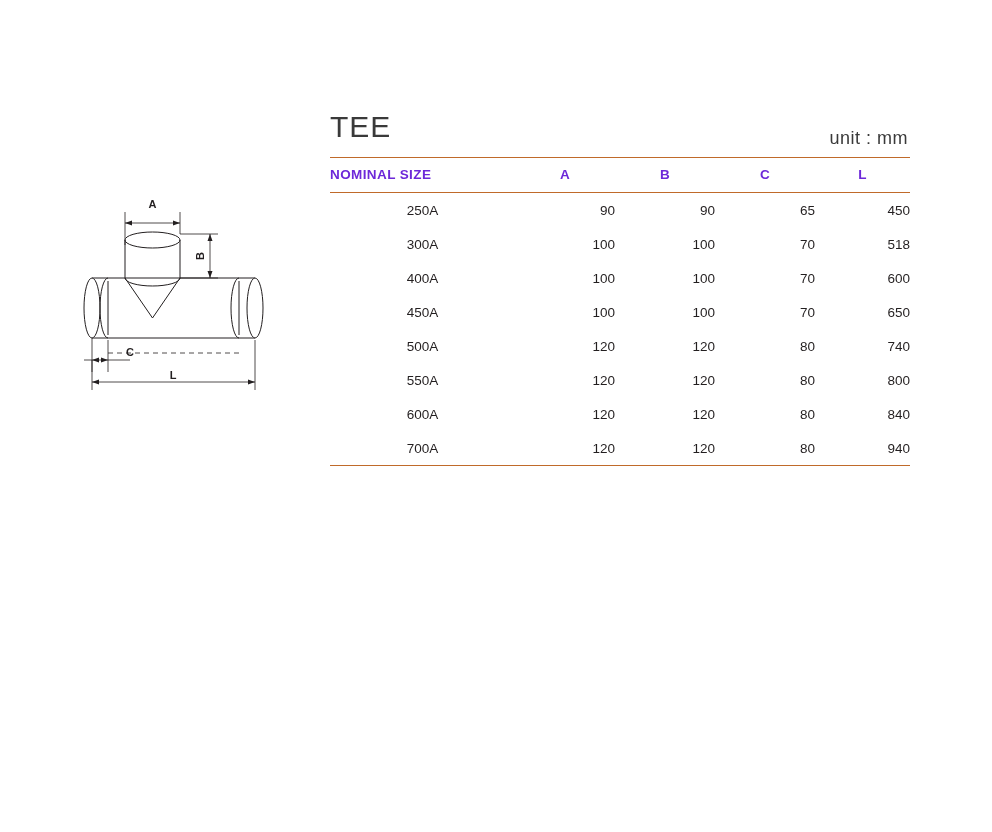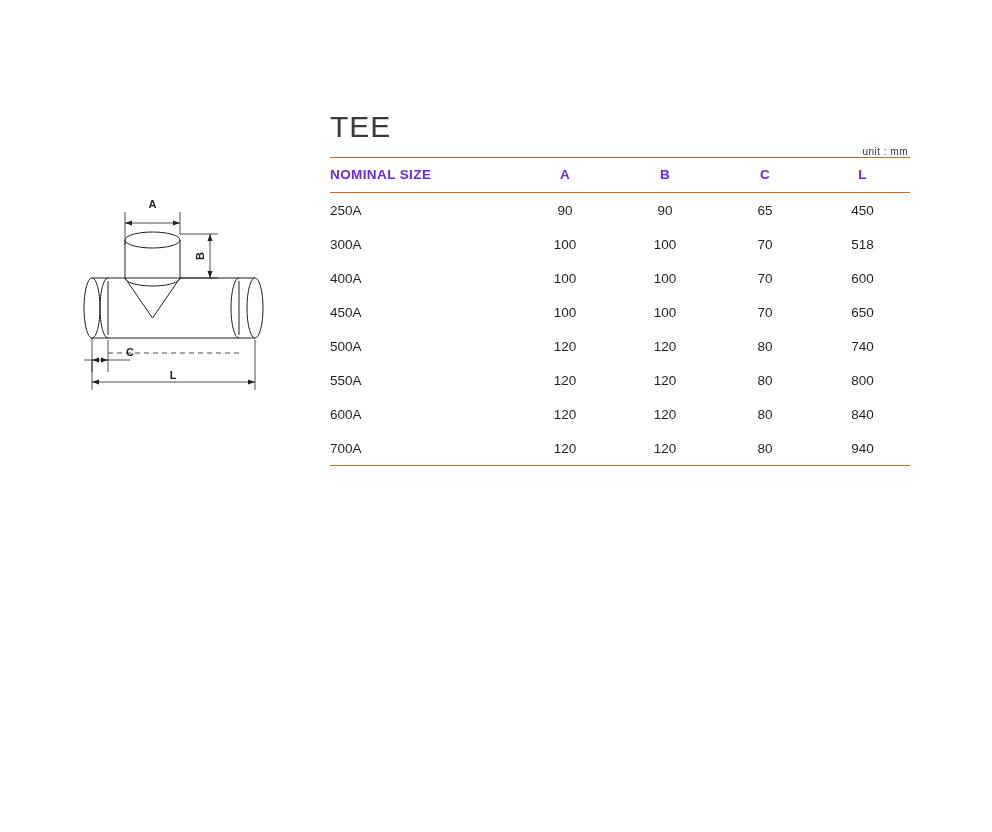--- a/index.html
+++ b/index.html
@@ -43,22 +43,22 @@
   #product-title {
     font-size: 30px;
     font-weight: 400;
     letter-spacing: 1px;
     color: #3a3a3a;
     line-height: 44px;
   }
   #unit-label {
     position: absolute;
     right: 2px;
-    bottom: 0px;
-    font-size: 10px;
+    bottom: 8px;
+    font-size: 18px;
     color: #3a3a3a;
     letter-spacing: 0.5px;
   }
 
   table.spec-table {
     border-collapse: collapse;
     width: 100%;
     table-layout: fixed;
   }
   table.spec-table thead th {
@@ -68,29 +68,29 @@
     padding: 9px 0 10px 0;
     letter-spacing: 0.4px;
   }
   thead tr {
     border-top: 1.6px solid #c06a2a;
     border-bottom: 1.6px solid #c06a2a;
   }
   tbody tr td {
     font-size: 13.5px;
     padding: 10px 0 9px 0;
-    text-align: center;
+    text-align: right;
     color: #231f20;
   }
   tbody tr:last-child {
     border-bottom: 1.6px solid #c06a2a;
   }
   th.col-name, td.col-name {
     width: 185px;
-    text-align: left;
+    text-align: center;
   }
   th.col-name {
     text-align: left;
     padding-left: 28px;
   }
   th.col-a, td.col-a { width: 100px; }
   th.col-b, td.col-b { width: 100px; }
   th.col-c, td.col-c { width: 100px; }
   th.col-l, td.col-l { width: 95px; }
 </style>

